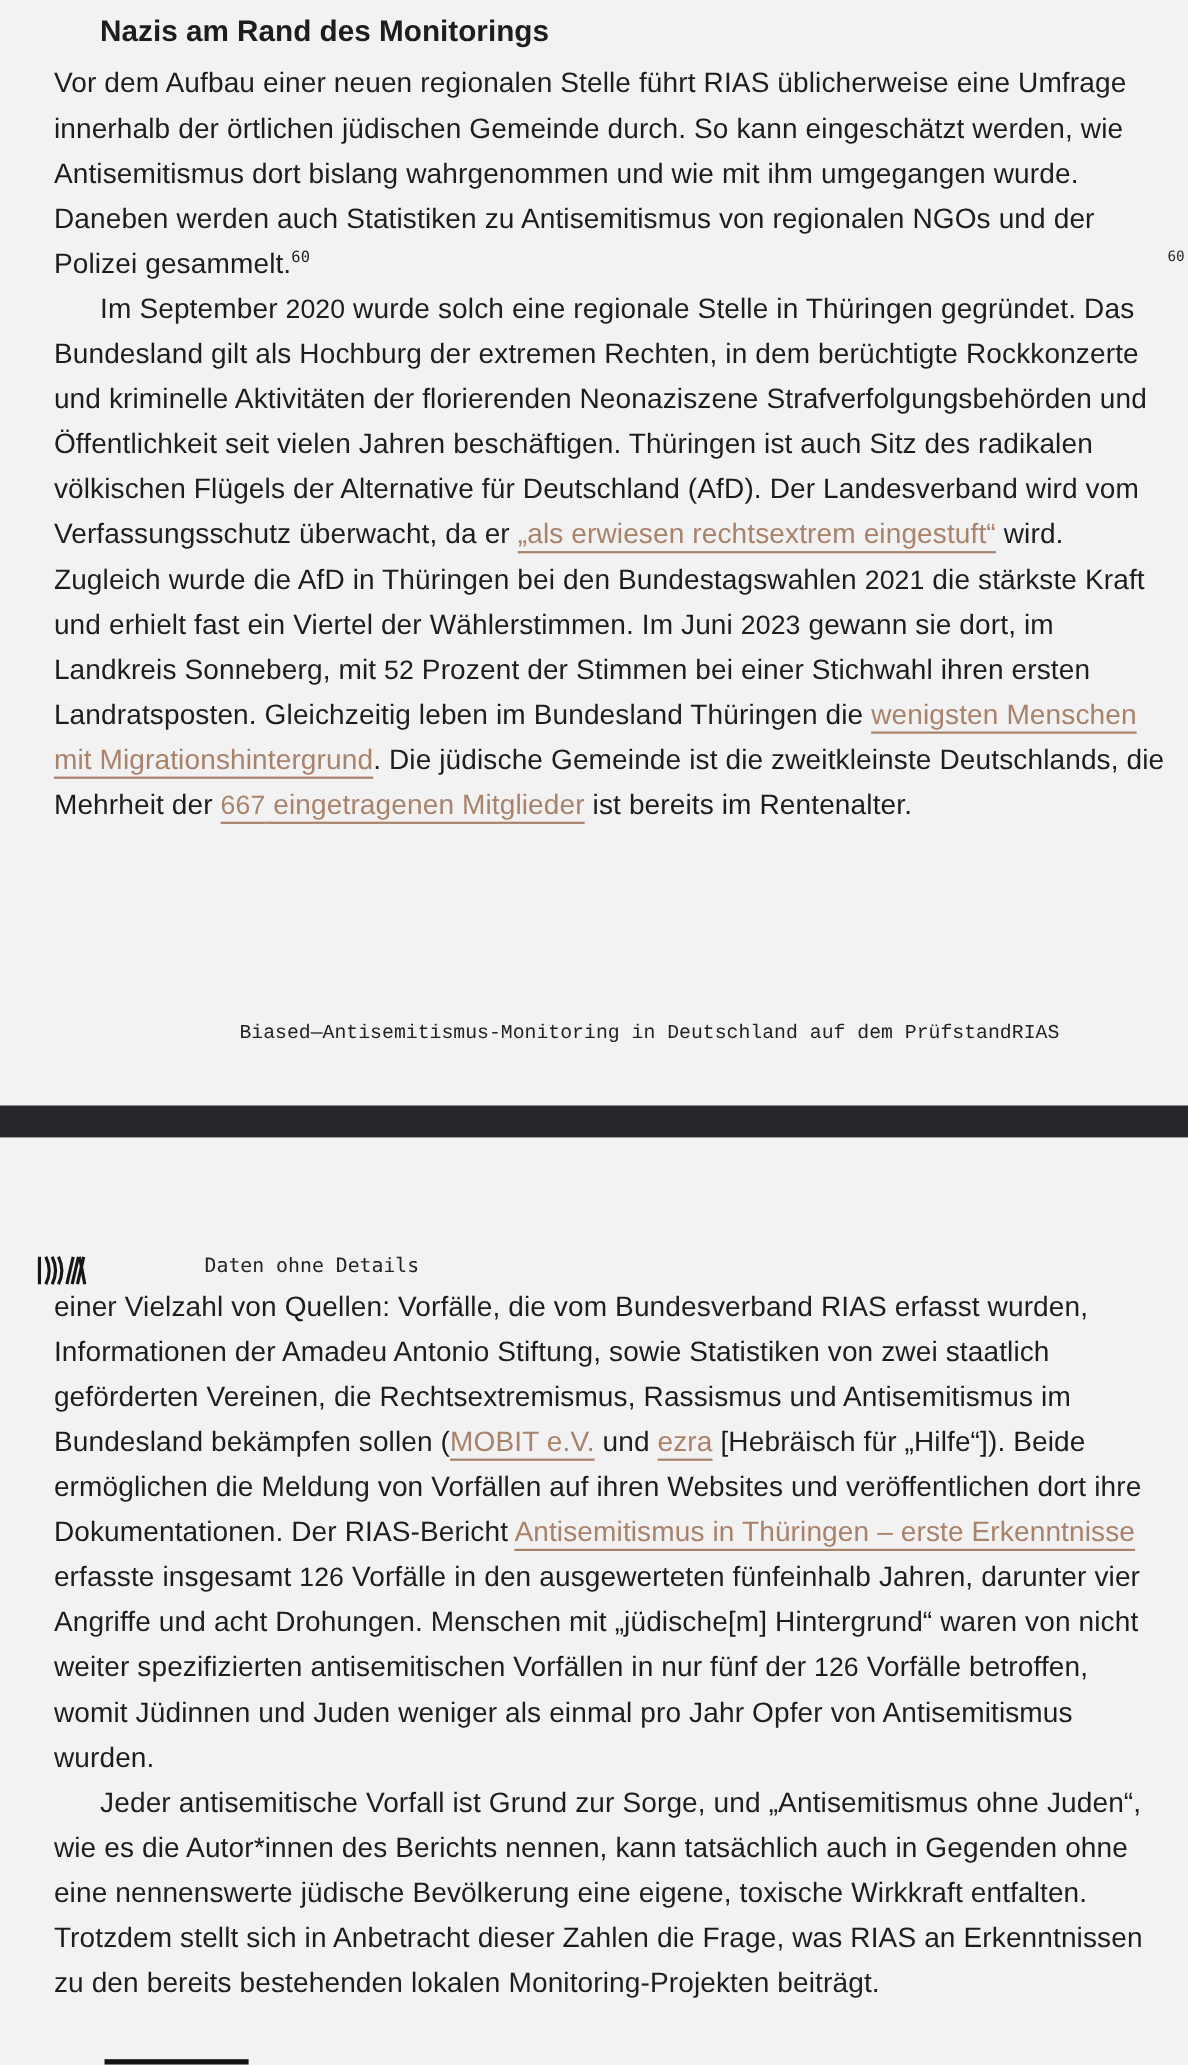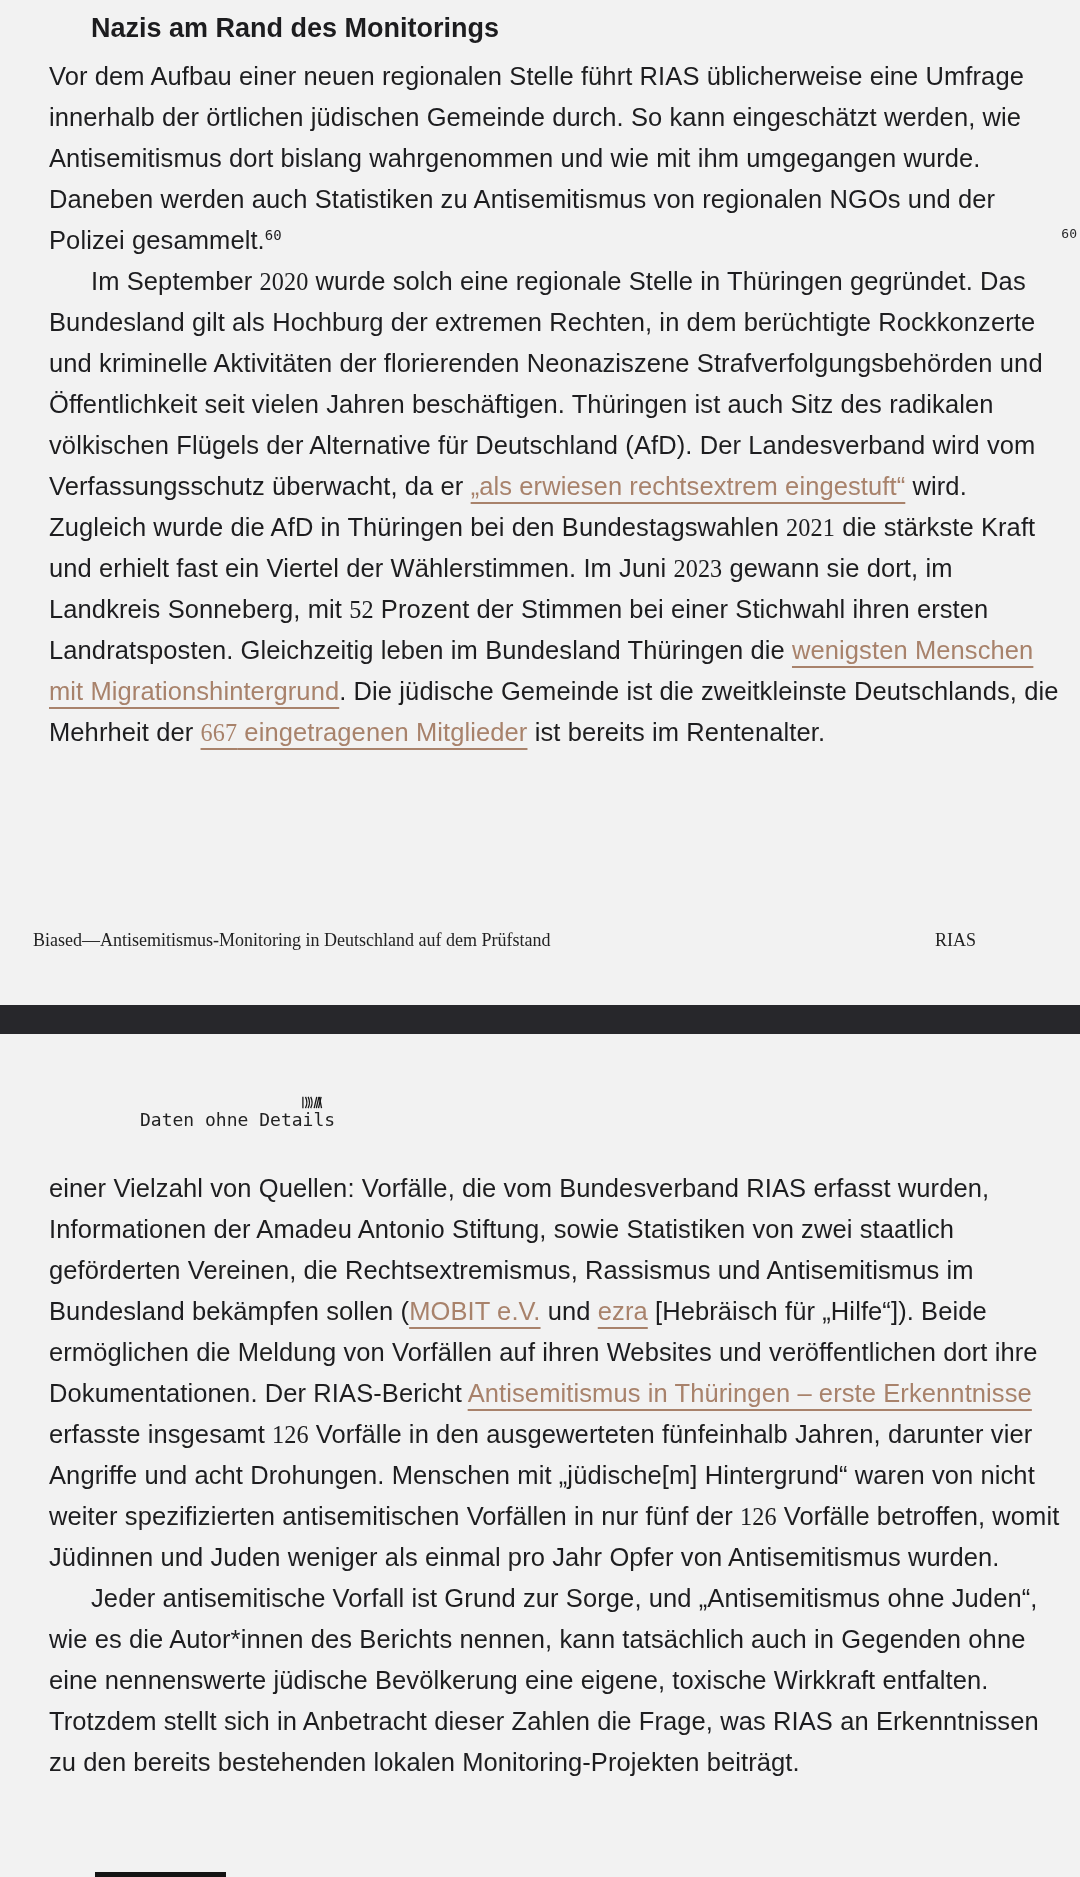--- a/index.html
+++ b/index.html
@@ -20,42 +20,42 @@
   }
   p.para{
     font-size:25.5px;line-height:41px;margin:0;letter-spacing:0.1px;
   }
   p.para.indent{text-indent:42px;}
   a.link{
     color:var(--link);text-decoration:underline;
     text-decoration-color:var(--link);text-decoration-thickness:2px;
     text-underline-offset:7px;cursor:pointer;
   }
-  .fig{font-family:Liberation Serif, serif;font-size:0.95em;}
+  .fig{font-family:Liberation Sans, sans-serif;font-size:0.95em;}
   sup.fnref{
     font-family:"DejaVu Sans Mono",monospace;font-size:14px;
     vertical-align:super;line-height:0;
   }
   .margin-fn{
     position:absolute;top:226px;right:3px;
     font-family:"DejaVu Sans Mono",monospace;font-size:13px;color:#2a2a2c;
   }
   .footer-row{
-    position:absolute;top:930px;left:33px;right:104px;
-    display:flex;justify-content:space-between;align-items:baseline;
-    font-family:Liberation Serif, serif;font-size:18px;color:#222;
+    position:absolute;top:930px;left:33px;right:117px;
+    display:flex;justify-content:flex-end;align-items:baseline;
+    font-family:Liberation Mono, monospace;font-size:18px;color:#222;
     white-space:nowrap;
   }
   .separator{
     position:absolute;top:1005px;left:0;width:100%;height:29px;
     background:var(--separator-bar);
   }
   .page2-header{
-    position:absolute;top:1096px;left:33px;height:34px;
-    display:flex;align-items:flex-end;flex-direction:column;
+    position:absolute;top:1140px;left:33px;height:34px;
+    display:flex;align-items:flex-start;
   }
   .logo{width:46px;height:30px;display:block;}
   .logo path,.logo line{stroke:#161616;stroke-width:3;fill:none;}
   .chapter-title{
     font-family:"DejaVu Sans Mono",monospace;font-size:18px;color:#222;
     margin-left:107px;white-space:nowrap;
   }
   .fragment{
     position:absolute;top:1872px;left:95px;width:131px;height:5px;
     background:var(--fragment);

